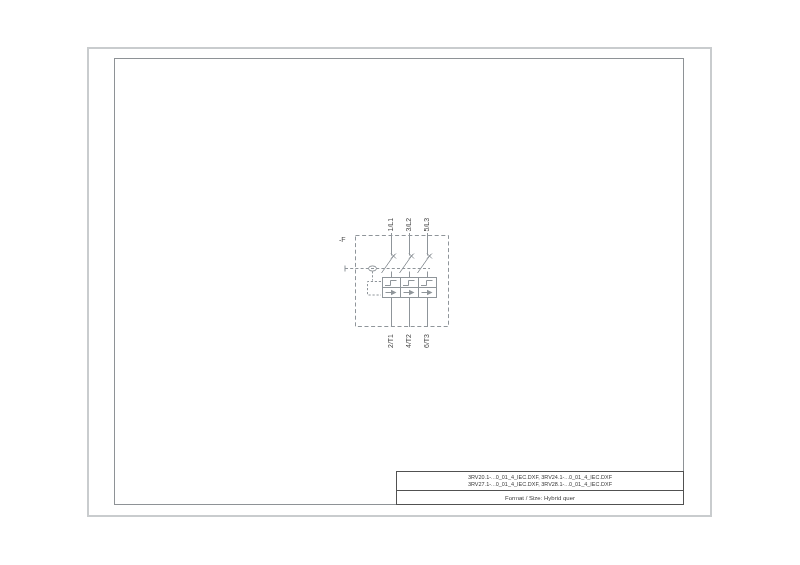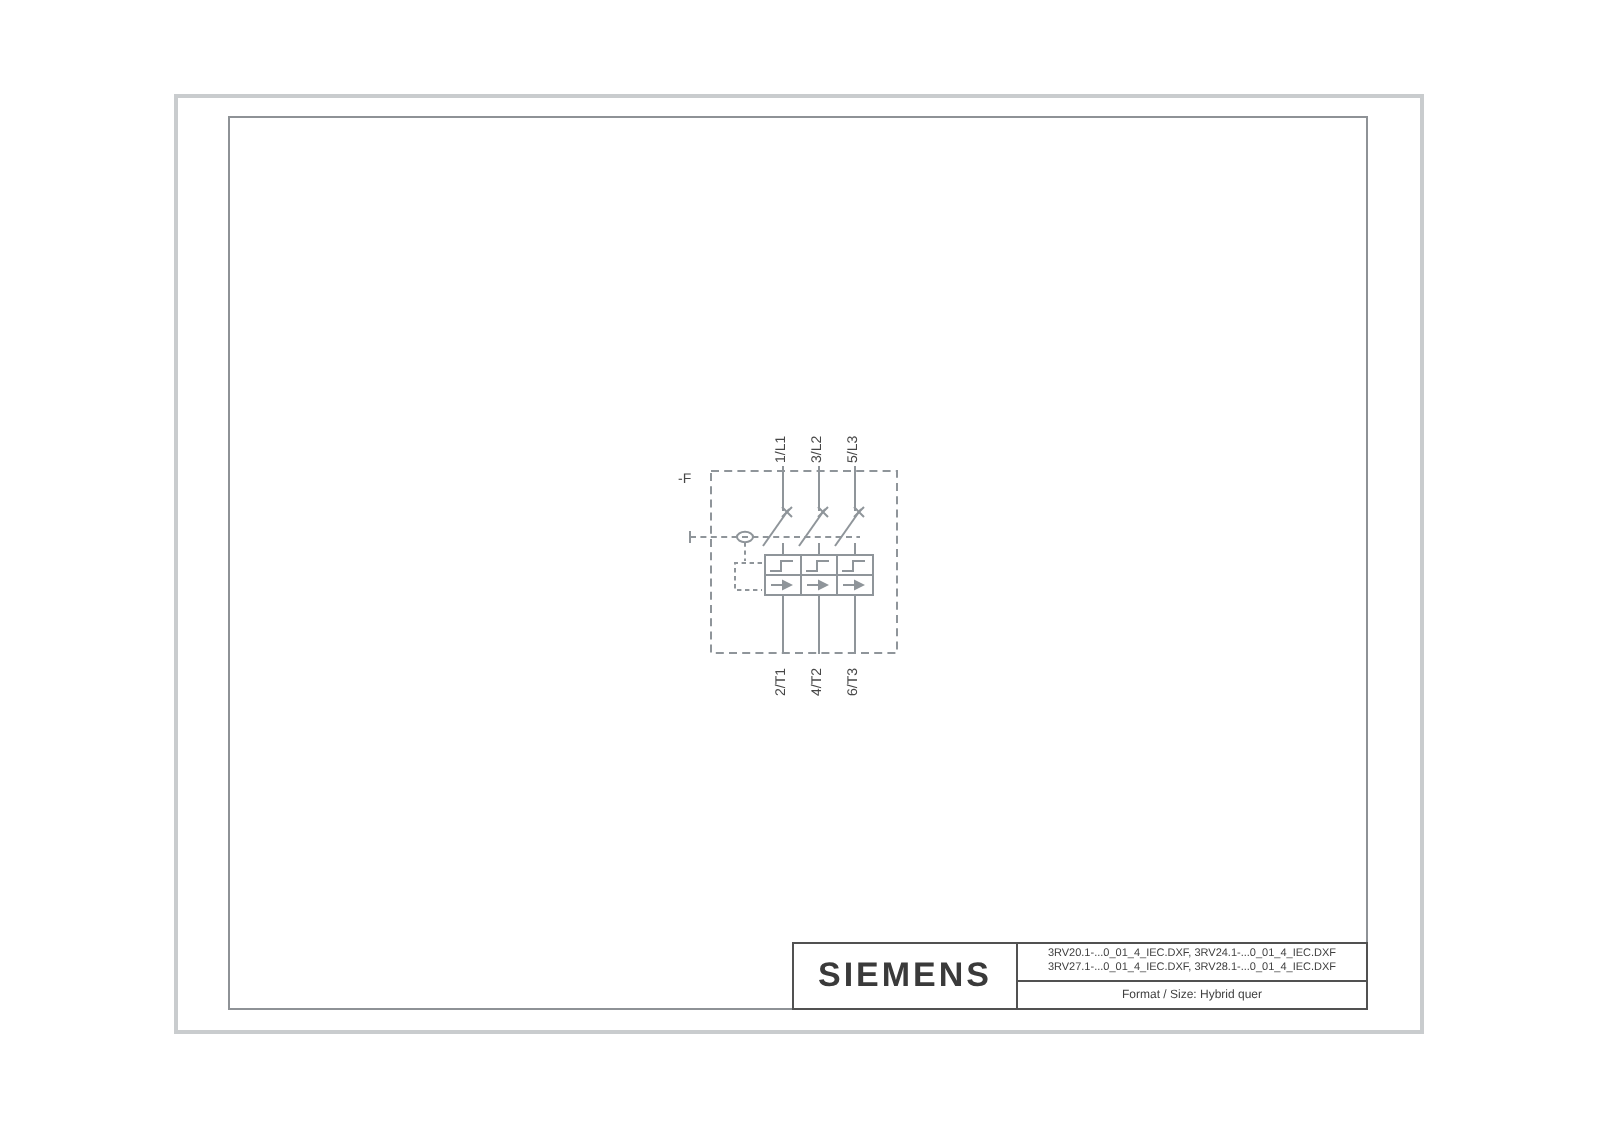--- a/index.html
+++ b/index.html
@@ -104,23 +104,20 @@
     <text x="392.5" y="231.5" transform="rotate(-90 392.5 231.5)">1/L1</text>
     <text x="410.5" y="231.5" transform="rotate(-90 410.5 231.5)">3/L2</text>
     <text x="428.5" y="231.5" transform="rotate(-90 428.5 231.5)">5/L3</text>
 
     <text x="392.5" y="348" transform="rotate(-90 392.5 348)">2/T1</text>
     <text x="410.5" y="348" transform="rotate(-90 410.5 348)">4/T2</text>
     <text x="428.5" y="348" transform="rotate(-90 428.5 348)">6/T3</text>
   </svg>
 
   <div class="title-block">
-    <div class="tb-left">
-      <span class="brand">SIEMENS</span>
-    </div>
     <div class="tb-right">
       <div class="tb-files">
         <div>3RV20.1-...0_01_4_IEC.DXF, 3RV24.1-...0_01_4_IEC.DXF</div>
         <div>3RV27.1-...0_01_4_IEC.DXF, 3RV28.1-...0_01_4_IEC.DXF</div>
       </div>
       <div class="tb-format">Format / Size: Hybrid quer</div>
     </div>
   </div>
 
 </div>

